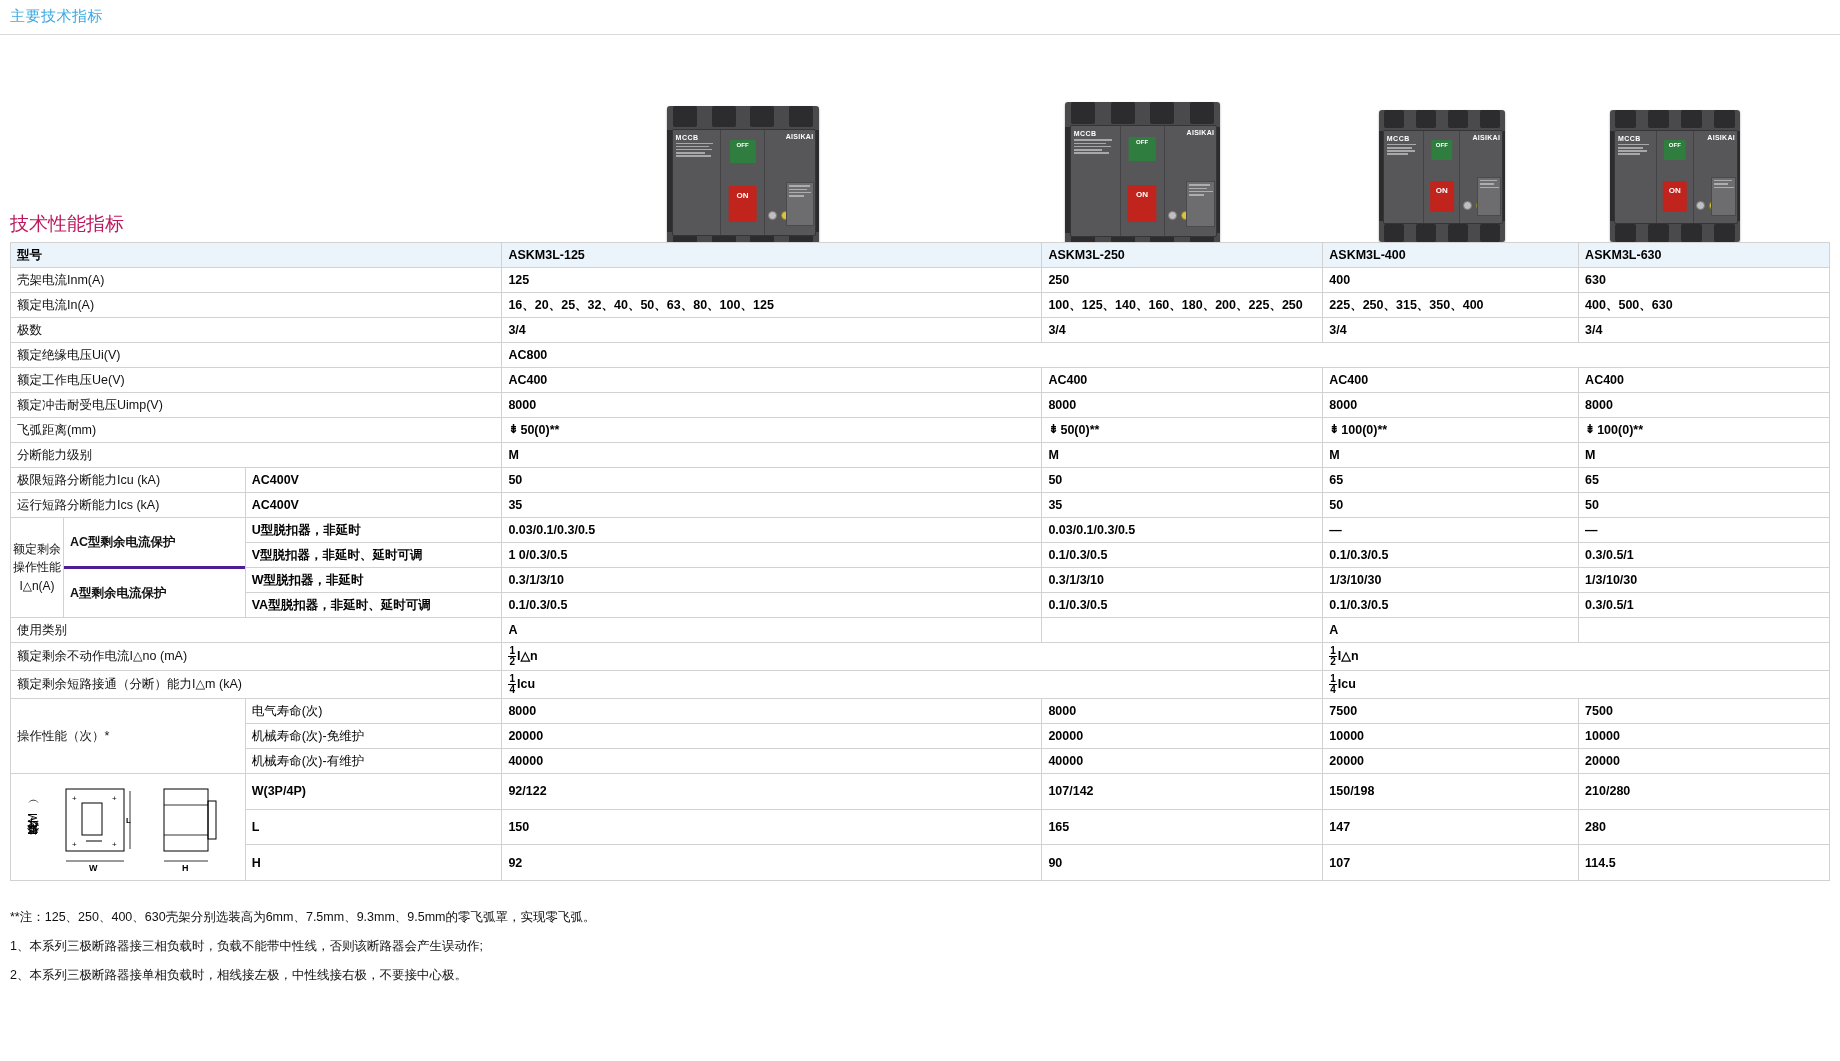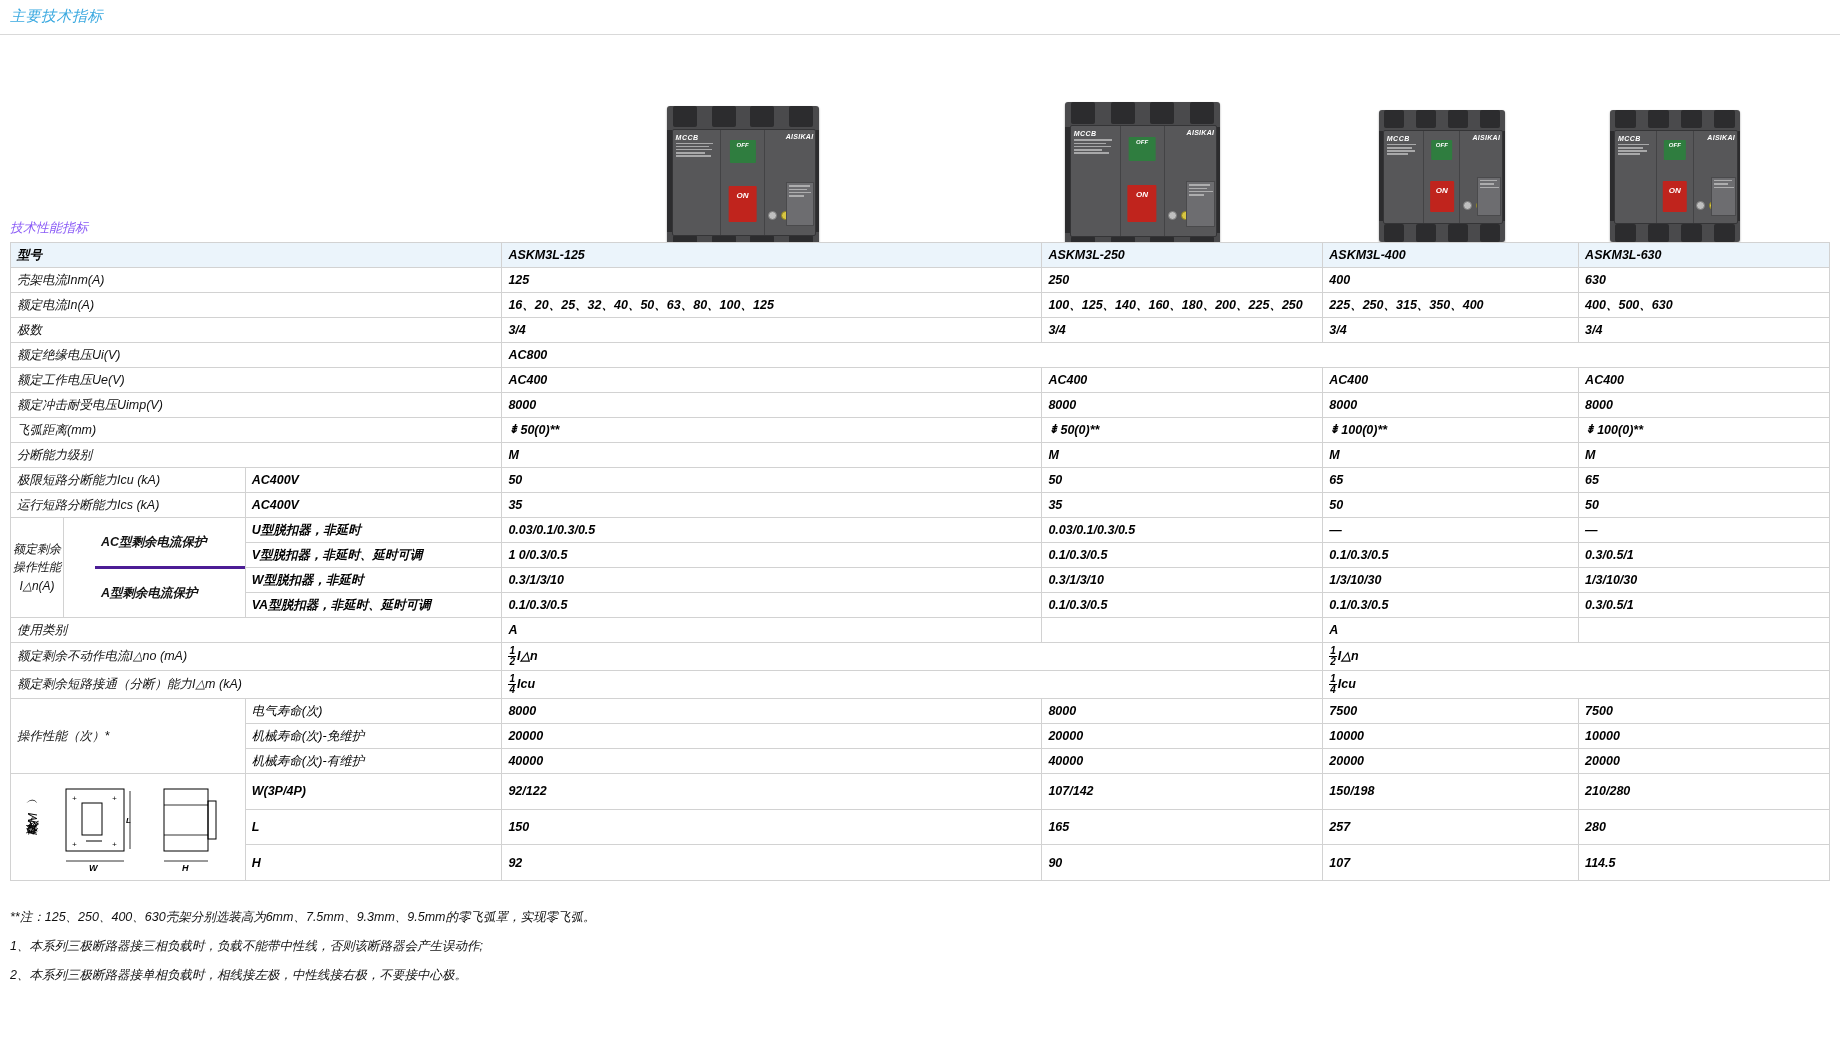--- a/index.html
+++ b/index.html
@@ -12,21 +12,20 @@
     height: 1061px;
     font-family: "Liberation Sans", sans-serif;
     color: #000;
     position: relative;
     overflow: hidden;
   }
   .page {
     position: relative;
     width: 1840px;
     height: 1061px;
-    font-style: italic;
   }
   
   .top-title {
     position: absolute;
     left: 10px;
     top: 7px;
     font-size: 15px;
     color: #3aa9e0;
     letter-spacing: 0.5px;
   }
@@ -34,23 +33,23 @@
     position: absolute;
     left: 0;
     top: 34px;
     width: 1840px;
     height: 1px;
     background: #d9d9d9;
   }
   .section-label {
     position: absolute;
     left: 10px;
-    top: 219px;
-    font-size: 13px;
-    color: #8b5cf6;
+    top: 211px;
+    font-size: 19px;
+    color: #be185d;
   }
 
   
   .products {
     position: absolute;
     left: 17px;
     top: 36px;
     width: 1840px;
     height: 200px;
     margin-top: 24px;
@@ -582,21 +581,21 @@
         <td class="lbl">运行短路分断能力Ics (kA)</td>
         <td class="sub val">AC400V</td>
         <td class="val">35</td>
         <td class="val">35</td>
         <td class="val">50</td>
         <td class="val">50</td>
       </tr>
 
       <tr>
         <td class="lbl" rowspan="4" style="padding:0;">
-          <div style="display:flex;height:100%;gap:31px;">
+          <div style="display:flex;height:100%;">
             <div style="width:52px;display:flex;flex-direction:column;justify-content:center;align-items:center;line-height:1.55;font-size:12px;border-right:1px solid #d2d2d2;">
               <span>额定剩余</span>
               <span>操作性能</span>
               <span>I△n(A)</span>
             </div>
             <div style="flex:1;display:flex;flex-direction:column;">
               <div style="flex:1;display:flex;align-items:center;padding-left:6px;border-bottom:3px solid #4c1d95;font-weight:bold;">AC型剩余电流保护</div>
               <div style="flex:1;display:flex;align-items:center;padding-left:6px;font-weight:bold;">A型剩余电流保护</div>
             </div>
           </div>
@@ -710,21 +709,21 @@
         <td class="sub val">W(3P/4P)</td>
         <td class="val">92/122</td>
         <td class="val">107/142</td>
         <td class="val">150/198</td>
         <td class="val">210/280</td>
       </tr>
       <tr>
         <td class="sub val">L</td>
         <td class="val">150</td>
         <td class="val">165</td>
-        <td class="val">257</td>
+        <td class="val">147</td>
         <td class="val">280</td>
       </tr>
       <tr>
         <td class="sub val">H</td>
         <td class="val">92</td>
         <td class="val">90</td>
         <td class="val">107</td>
         <td class="val">114.5</td>
       </tr>
 

